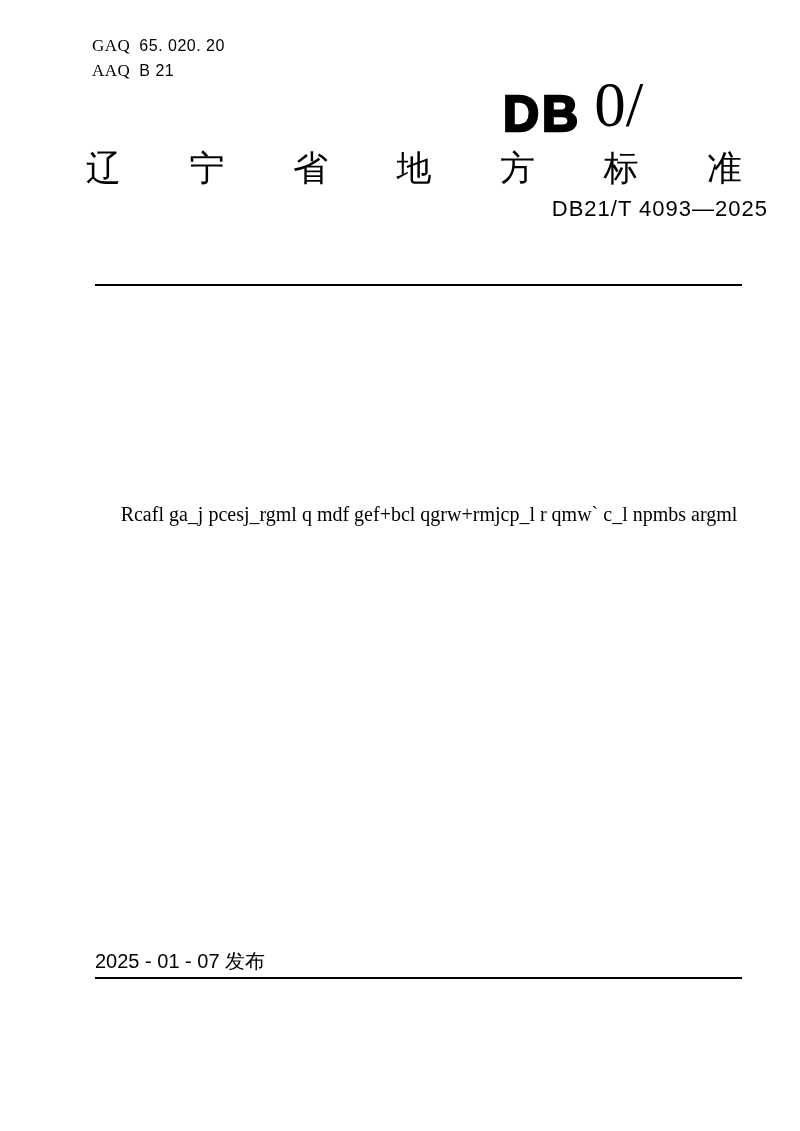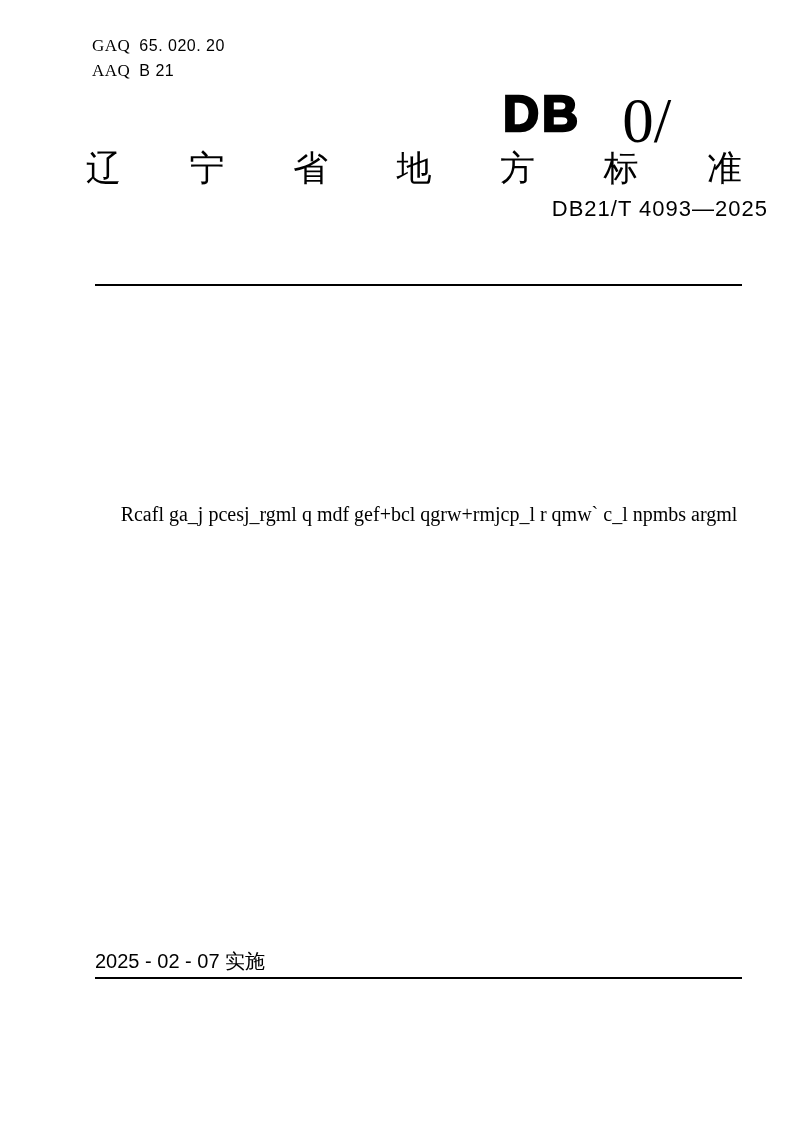--- a/index.html
+++ b/index.html
@@ -27,26 +27,25 @@
   .ics-prefix {
     font-family: "Liberation Serif", serif;
     font-size: 17px;
   }
   .ics-value { margin-left: 9px; }
 
   
   .logo {
     position: absolute;
     left: 503px;
-    top: 84px;
+    top: 68px;
     display: flex;
-    align-items: flex-start;
+    align-items: flex-end;
     line-height: 1.2;
     white-space: nowrap;
-    gap: 28px;
   }
   .logo-db {
     font-family: "Liberation Sans", sans-serif;
     font-weight: 900;
     font-size: 50px;
     letter-spacing: 3px;
     -webkit-text-stroke: 2.5px #000;
   }
   .logo-suffix {
     font-family: "Liberation Serif", serif;
@@ -170,17 +169,17 @@
   <div class="std-number">DB21/T 4093—2025</div>
 
   <div class="rule rule-top"></div>
 
 
   <div class="doc-subtitle">Rcafl ga_j pcesj_rgml q mdf gef+bcl qgrw+rmjcp_l r qmw` c_l npmbs argml</div>
 
   <div class="rule rule-bottom"></div>
 
   <div class="dates-row">
-    <span>2025 - 02 - 07 实施</span>
+    <span>2025 - 01 - 07 发布</span>
   </div>
 
 
 </div>
 
 </body></html>

